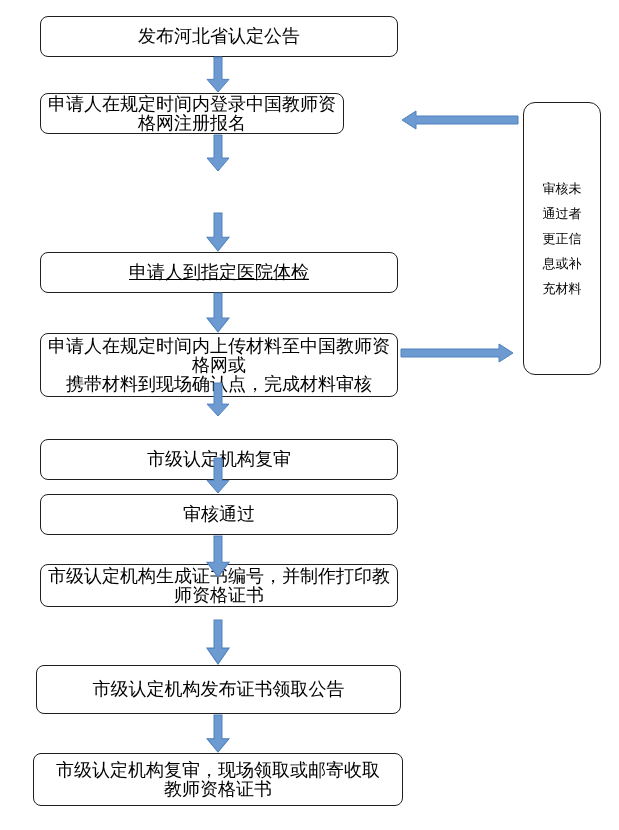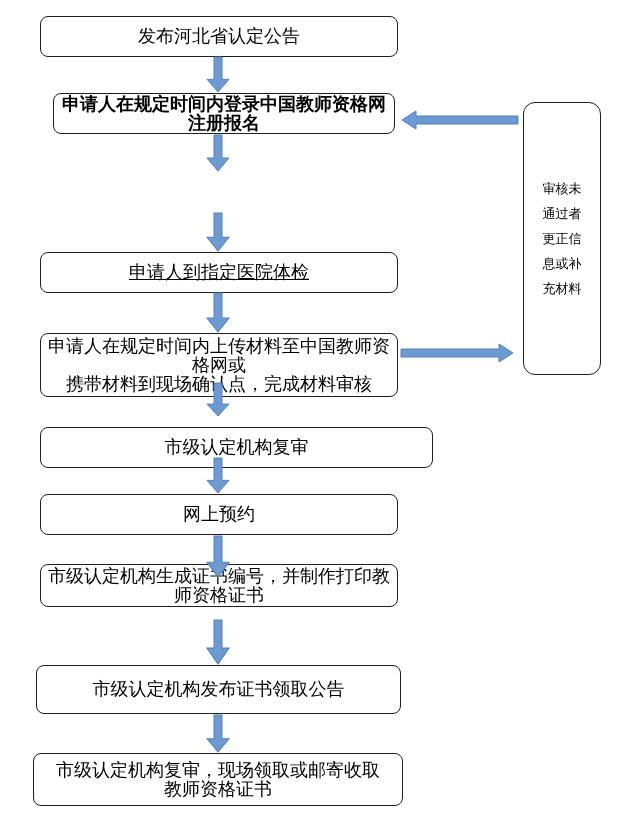--- a/index.html
+++ b/index.html
@@ -21,25 +21,25 @@
     display: flex;
     align-items: center;
     justify-content: center;
     text-align: center;
     font-size: 18px;
     line-height: 19px;
     white-space: pre-line;
   }
   
   .n0 { left: 40px;  top: 16px;  width: 358px; height: 41px; }
-  .n1 { left: 53px;  top: 93px;  width: 342px; height: 41px; font-weight: bold; }
+  .n1 { left: 40px;  top: 93px;  width: 304px; height: 41px; }
   .n2 { left: 40px;  top: 172px; width: 358px; height: 41px; }
   .n3 { left: 40px;  top: 252px; width: 358px; height: 41px; text-decoration: underline; }
   .n4 { left: 40px;  top: 333px; width: 358px; height: 64px; }
-  .n5 { left: 40px;  top: 427px; width: 393px; height: 41px; }
+  .n5 { left: 40px;  top: 439px; width: 358px; height: 41px; }
   .n6 { left: 40px;  top: 494px; width: 358px; height: 41px; }
   .n7 { left: 40px;  top: 564px; width: 358px; height: 43px; }
   .n8 { left: 36px;  top: 665px; width: 365px; height: 49px; }
   .n9 { left: 33px;  top: 753px; width: 370px; height: 53px; }
   
   .side {
     left: 523px; top: 102px; width: 78px; height: 273px;
     border-radius: 12px;
     font-size: 13px;
     line-height: 25px;
@@ -67,21 +67,21 @@
 <body>
 
 <div class="canvas">
 
   <div class="node n0">发布河北省认定公告</div>
   <div class="node n1">申请人在规定时间内登录中国教师资格网注册报名</div>
   <div class="node n3">申请人到指定医院体检</div>
   <div class="node n4">申请人在规定时间内上传材料至中国教师资格网或
 携带材料到现场确认点，完成材料审核</div>
   <div class="node n5">市级认定机构复审</div>
-  <div class="node n6">网上预约</div>
+  <div class="node n6">审核通过</div>
   <div class="node n7">市级认定机构生成证书编号，并制作打印教师资格证书</div>
   <div class="node n8">市级认定机构发布证书领取公告</div>
   <div class="node n9">市级认定机构复审，现场领取或邮寄收取
 教师资格证书</div>
 
   <div class="node side">审核未
 通过者
 更正信
 息或补
 充材料</div>

